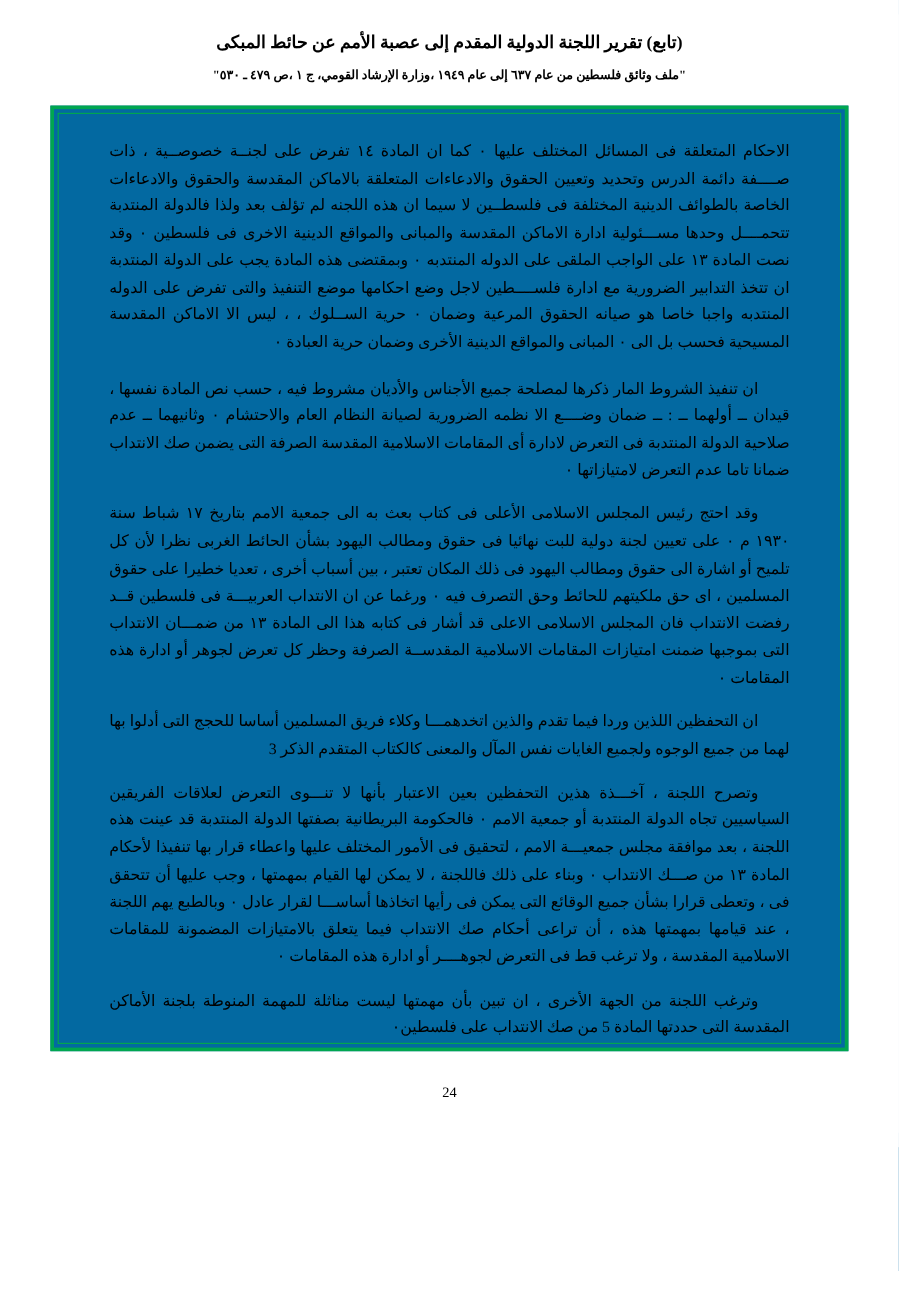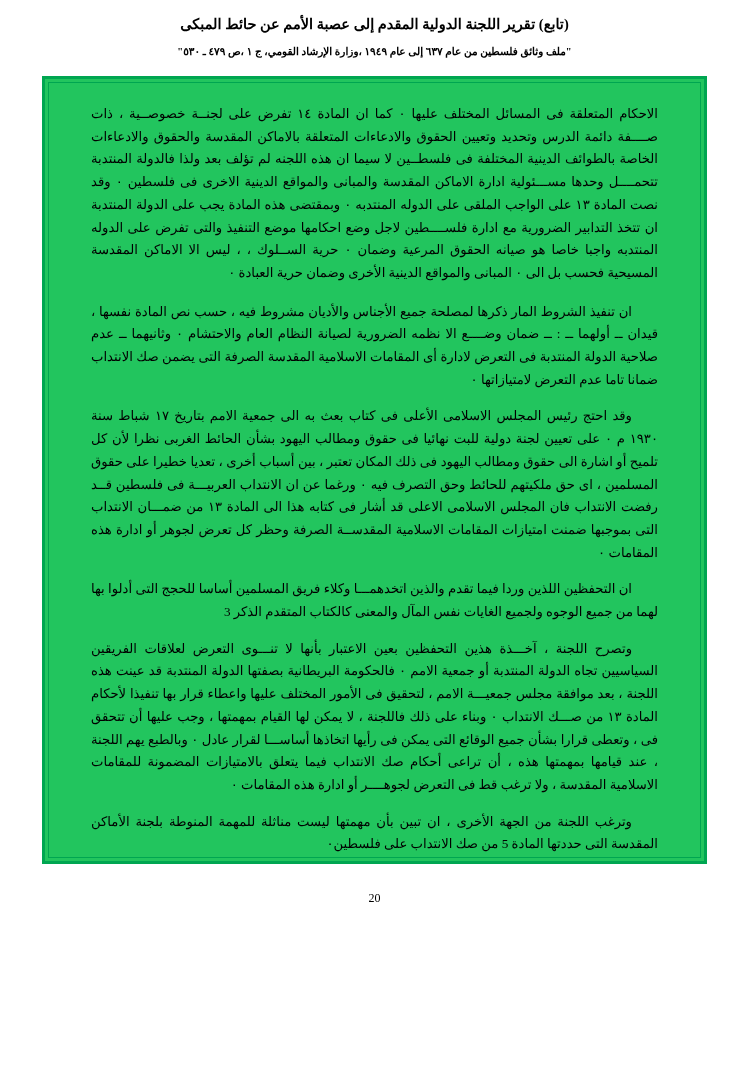--- a/index.html
+++ b/index.html
@@ -4,21 +4,21 @@
 <style>
   html, body {
     margin: 0;
     padding: 0;
     background: #ffffff;
   }
   .page {
     position: relative;
     width: 749px;
     height: 932px;
-    margin: 0 auto;
+    margin: 12px auto;
     background: #ffffff;
     font-family: "Liberation Serif", "DejaVu Serif", serif;
     overflow: hidden;
   }
   .header {
     text-align: center;
     padding: 14px 40px 0 40px;
   }
   .header-title {
     font-family: "Liberation Serif", "DejaVu Serif", serif;
@@ -37,21 +37,21 @@
     line-height: 1.5;
     direction: rtl;
   }
   .frame {
     position: absolute;
     top: 76px;
     left: 42px;
     right: 42px;
     bottom: 68px;
     border: 3px solid #00a651;
-    background: #22c55e;
+    background: #0369a1;
     box-sizing: border-box;
   }
   .frame-inner {
     position: absolute;
     top: 3px;
     left: 3px;
     right: 3px;
     bottom: 3px;
     border: 1px solid #00a651;
     box-sizing: border-box;
@@ -106,15 +106,15 @@
         <p class="para first">الاحكام المتعلقة فى المسائل المختلف عليها ٠ كما ان المادة ١٤ تفرض على لجنــة خصوصــية ، ذات صــــفة دائمة الدرس وتحديد وتعيين الحقوق والادعاءات المتعلقة بالاماكن المقدسة والحقوق والادعاءات الخاصة بالطوائف الدينية المختلفة فى فلسطــين لا سيما ان هذه اللجنه لم تؤلف بعد ولذا فالدولة المنتدبة تتحمــــل وحدها مســـئولية ادارة الاماكن المقدسة والمبانى والمواقع الدينية الاخرى فى فلسطين ٠ وقد نصت المادة ١٣ على الواجب الملقى على الدوله المنتدبه ٠ وبمقتضى هذه المادة يجب على الدولة المنتدبة ان تتخذ التدابير الضرورية مع ادارة فلســــطين لاجل وضع احكامها موضع التنفيذ والتى تفرض على الدوله المنتدبه واجبا خاصا هو صيانه الحقوق المرعية وضمان ٠ حرية الســلوك ، ، ليس الا الاماكن المقدسة المسيحية فحسب بل الى ٠ المبانى والمواقع الدينية الأخرى وضمان حرية العبادة ٠</p>
         <p class="para indent">ان تنفيذ الشروط المار ذكرها لمصلحة جميع الأجناس والأديان مشروط فيه ، حسب نص المادة نفسها ، قيدان ــ أولهما ــ : ــ ضمان وضــــع الا نظمه الضرورية لصيانة النظام العام والاحتشام ٠ وثانيهما ــ عدم صلاحية الدولة المنتدبة فى التعرض لادارة أى المقامات الاسلامية المقدسة الصرفة التى يضمن صك الانتداب ضمانا تاما عدم التعرض لامتيازاتها ٠</p>
         <p class="para indent">وقد احتج رئيس المجلس الاسلامى الأعلى فى كتاب بعث به الى جمعية الامم بتاريخ ١٧ شباط سنة ١٩٣٠ م ٠ على تعيين لجنة دولية للبت نهائيا فى حقوق ومطالب اليهود بشأن الحائط الغربى نظرا لأن كل تلميح أو اشارة الى حقوق ومطالب اليهود فى ذلك المكان تعتبر ، بين أسباب أخرى ، تعديا خطيرا على حقوق المسلمين ، اى حق ملكيتهم للحائط وحق التصرف فيه ٠ ورغما عن ان الانتداب العربيـــة فى فلسطين قــد رفضت الانتداب فان المجلس الاسلامى الاعلى قد أشار فى كتابه هذا الى المادة ١٣ من ضمـــان الانتداب التى بموجبها ضمنت امتيازات المقامات الاسلامية المقدســة الصرفة وحظر كل تعرض لجوهر أو ادارة هذه المقامات ٠</p>
         <p class="para indent">ان التحفظين اللذين وردا فيما تقدم والذين اتخدهمـــا وكلاء فريق المسلمين أساسا للحجج التى أدلوا بها لهما من جميع الوجوه ولجميع الغايات نفس المآل والمعنى كالكتاب المتقدم الذكر 3</p>
         <p class="para indent">وتصرح اللجنة ، آخـــذة هذين التحفظين بعين الاعتبار بأنها لا تنـــوى التعرض لعلاقات الفريقين السياسيين تجاه الدولة المنتدبة أو جمعية الامم ٠ فالحكومة البريطانية بصفتها الدولة المنتدبة قد عينت هذه اللجنة ، بعد موافقة مجلس جمعيـــة الامم ، لتحقيق فى الأمور المختلف عليها واعطاء قرار بها تنفيذا لأحكام المادة ١٣ من صـــك الانتداب ٠ وبناء على ذلك فاللجنة ، لا يمكن لها القيام بمهمتها ، وجب عليها أن تتحقق فى ، وتعطى قرارا بشأن جميع الوقائع التى يمكن فى رأيها اتخاذها أساســـا لقرار عادل ٠ وبالطبع يهم اللجنة ، عند قيامها بمهمتها هذه ، أن تراعى أحكام صك الانتداب فيما يتعلق بالامتيازات المضمونة للمقامات الاسلامية المقدسة ، ولا ترغب قط فى التعرض لجوهــــر أو ادارة هذه المقامات ٠</p>
         <p class="para indent">وترغب اللجنة من الجهة الأخرى ، ان تبين بأن مهمتها ليست مناثلة للمهمة المنوطة بلجنة الأماكن المقدسة التى حددتها المادة 5 من صك الانتداب على فلسطين٠</p>
       </div>
     </div>
   </div>
 
-  <div class="page-number">20</div>
+  <div class="page-number">24</div>
 
 </div>
 
 </body></html>

